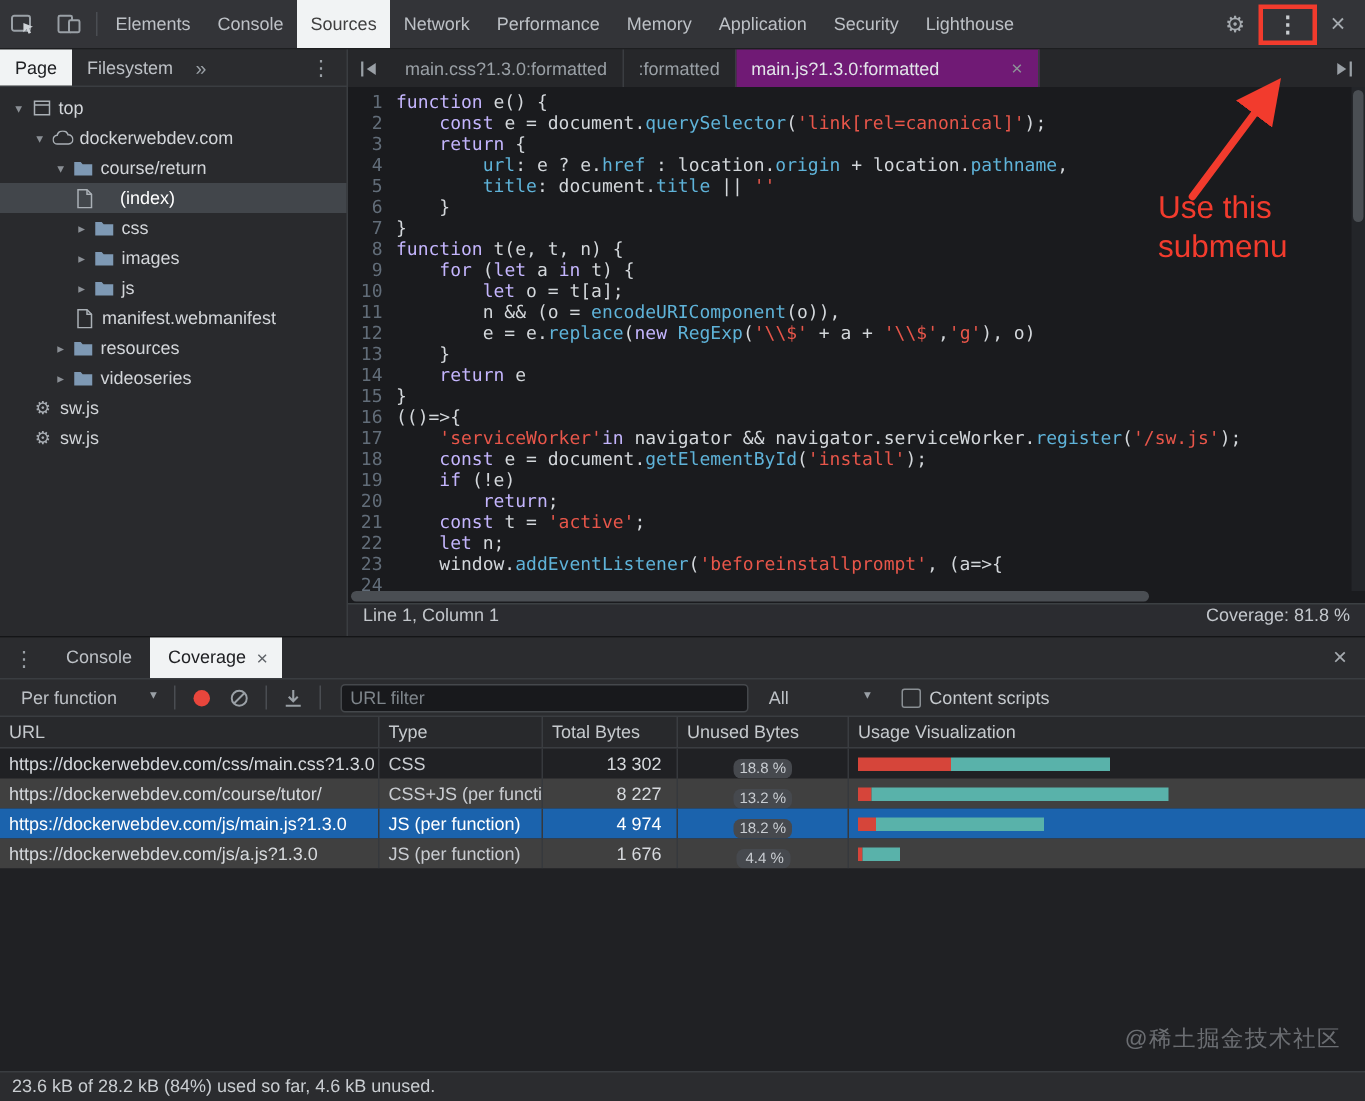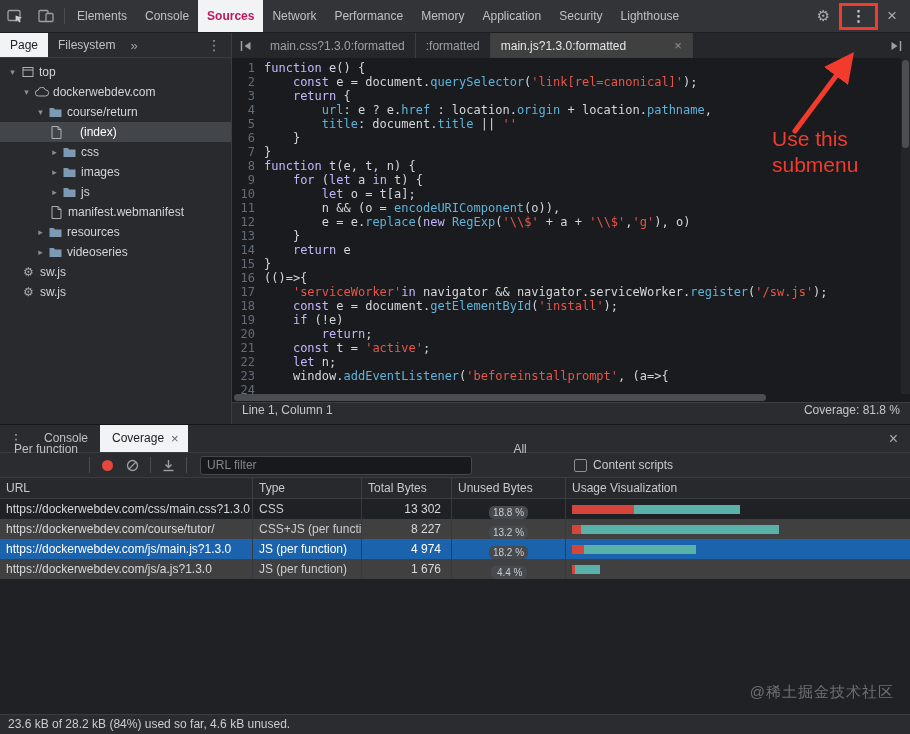--- a/index.html
+++ b/index.html
@@ -8,40 +8,40 @@
         font-size:12px; overflow:hidden; }
 
   
   .toolbar-top{ height:33px; background:#333438; display:flex; align-items:center;
                 border-bottom:1px solid #1d1e20; }
   .tbicon{ display:inline-flex; align-items:center; justify-content:center;
            padding:0 7px; color:#a6abb0; cursor:pointer; height:100%; }
   .vsep{ width:1px; height:16px; background:#4a4d52; margin:0 3px; }
   .main-tabs{ display:flex; height:100%; }
   .mtab{ padding:0 9px; line-height:32px; color:#bdc1c6; cursor:pointer; white-space:nowrap; }
-  .mtab.active{ background:#f1f3f4; color:#be185d;font-weight:bold; }
+  .mtab.active{ background:#f1f3f4; color:#404040; }
   .toolbar-right{ margin-left:auto; display:flex; align-items:center; padding-right:6px; }
   .gear-glyph{ font-size:15px; }
   .kebab-glyph{ font-size:15px; font-weight:bold; color:#c8ccd0; }
   .close-glyph{ font-size:17px; }
   .red-box{ display:flex; align-items:center; height:27px; border:3px solid #f23b2d;
             padding:0 2px; margin:0 2px; }
 
   
   .row2{ height:25px; display:flex; }
   .sidebar-header{ width:232px; background:#2b2c2f; display:flex; align-items:center;
                    border-right:1px solid #3a3d41; border-bottom:1px solid #3a3d41; }
   .stab{ padding:0 10px; line-height:24px; color:#bdc1c6; cursor:pointer; height:100%; }
   .stab.active{ background:#f1f3f4; color:#202124; }
   .chev{ color:#9aa0a6; padding:0 5px; font-size:13px; cursor:pointer; }
   .sb-kebab{ margin-left:auto; padding:0 10px; color:#9aa0a6; font-size:14px; cursor:pointer; }
   .editor-tabs{ flex:1; background:#26272a; display:flex; align-items:stretch; }
   .etab{ display:flex; align-items:center; gap:6px; padding:0 10px; color:#9aa0a6;
          border-right:1px solid #3a3d41; cursor:pointer; white-space:nowrap; }
-  .etab.active{ background:#404040; color:#e2e5e9;gap:48px; }
+  .etab.active{ background:#701a75; color:#e2e5e9;gap:48px; }
   .tclose{ color:#8d9298; font-size:13px; cursor:pointer; }
   .nav-toggle,.panel-toggle{ display:flex; align-items:center; padding:0 7px; cursor:pointer; }
   .panel-toggle{ margin-left:auto; }
 
   
   .middle{ height:366px; display:flex; }
   .sidebar{ width:232px; background:#292a2d; border-right:1px solid #3a3d41; padding-top:4px; }
   .tree-row{ height:20px; display:flex; align-items:center; cursor:pointer; }
   .tree-row.selected{ background:#42464b;gap:12px; }
   .tree-row.selected .tlabel{ color:#ffffff; }
@@ -74,21 +74,21 @@
   .bp-kebab{ padding:0 9px; color:#9aa0a6; font-size:14px; cursor:pointer; }
   .btab{ padding:0 12px; line-height:27px; color:#bdc1c6; cursor:pointer; }
   .btab.active{ background:#f1f3f4; color:#202124; display:flex; align-items:flex-end; gap:7px;
                 padding:0 9px 0 12px; }
   .btab.active .tclose{ color:#5f6368; }
   .bp-close{ margin-left:auto; padding:0 12px; color:#a6abb0; font-size:16px; cursor:pointer; }
 
   .cov-toolbar{ height:26px; background:#2b2c2f; border-top:1px solid #3a3d41;
                 border-bottom:1px solid #3a3d41; display:flex; align-items:center; flex:none;
                 padding-left:8px; }
-  .dd{ display:flex; align-items:center; gap:22px; color:#bdc1c6; cursor:pointer; padding:0 6px;flex-direction:column; }
+  .dd{ display:flex; align-items:flex-start; gap:22px; color:#bdc1c6; cursor:pointer; padding:0 6px; }
   .dd .arrow{ font-size:9px; color:#9aa0a6; }
   .dd.type-dd{ width:80px; justify-content:space-between; margin-left:8px; }
   .tsep{ width:1px; height:16px; background:#4a4d52; margin:0 5px; }
   .record-dot{ width:11px; height:11px; border-radius:50%; background:#e8463c; margin:0 7px;
                cursor:pointer; }
   .icon-btn{ display:inline-flex; align-items:center; padding:0 6px; cursor:pointer; }
   .url-filter{ width:272px; height:19px; margin-left:8px; background:#18191c;
                border:1px solid #45484c; border-radius:3px; color:#e8eaed; padding:0 6px;
                font-size:12px; font-family:"Liberation Sans", sans-serif; }
   .url-filter::placeholder{ color:#7f868c; }

